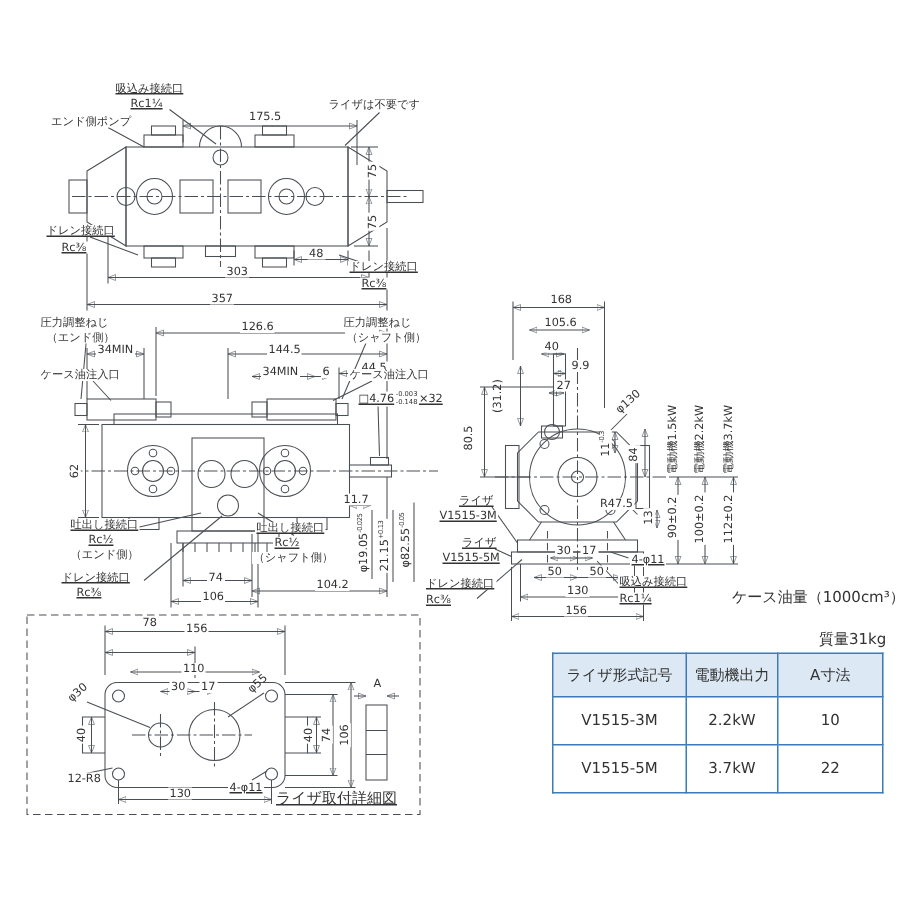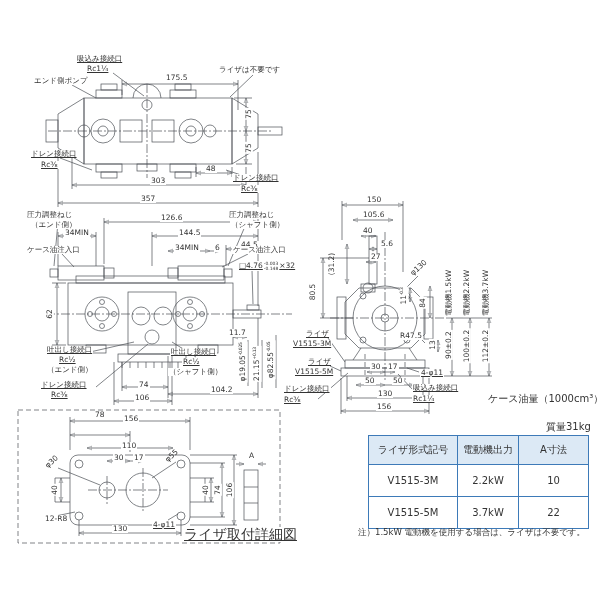--- a/index.html
+++ b/index.html
@@ -10,21 +10,21 @@
   .cl{stroke-dasharray:9 2 2 2;stroke-width:0.5;}
   .dash{stroke-dasharray:5 3;}
   .thin{stroke-width:0.45;}
   .l{position:absolute;font-size:7.5px;color:#333;white-space:nowrap;line-height:1.1;
      background:#fff;padding:0 1px;}
   .nb{background:transparent;}
   .u{text-decoration:underline;text-align:right;}
   .rot{transform:translate(-50%,-50%) rotate(-90deg);transform-origin:center;}
   .sl{transform:translate(-50%,-50%) rotate(-42deg);transform-origin:center;background:transparent;}
   .r10{font-size:10px;}
-  .r9{font-size:14px;}
+  .r9{font-size:10px;}
   .tol{font-size:4.5px;vertical-align:super;letter-spacing:-0.3px;}
   .tolstack{display:inline-flex;flex-direction:column;font-size:4.5px;line-height:1.15;
             vertical-align:middle;margin:0 1px;}
   .tolstack i{font-style:normal;}
   .spec-table{position:absolute;}
   .spec-table table{border-collapse:collapse;table-layout:fixed;}
   .spec-table th,.spec-table td{border:1px solid #3d7ab8;text-align:center;color:#333;
       font-size:10px;font-weight:normal;font-family:"DejaVu Sans",sans-serif;}
   .spec-table th{background:#dce9f5;height:26px;}
   .spec-table td{height:29px;background:#fff;}
@@ -306,24 +306,24 @@
 <span class="l u" style="left:170px;top:348px">吐出し接続口</span>
 <span class="l u" style="left:182px;top:358px">Rc½</span>
 <span class="l" style="left:168px;top:368px">（シャフト側）</span>
 <span class="l" style="left:138px;top:381px">74</span>
 <span class="l" style="left:210px;top:386px">104.2</span>
 <span class="l" style="left:134px;top:394px">106</span>
 <span class="l rot" style="left:243px;top:362px"><span>φ19.05</span><span class="tol">-0.025</span></span>
 <span class="l rot" style="left:257px;top:364px"><span>21.15</span><span class="tol">+0.13</span></span>
 <span class="l rot" style="left:271px;top:360px"><span>φ82.55</span><span class="tol">-0.05</span></span>
 
-<span class="l" style="left:366px;top:196px">150</span>
+<span class="l" style="left:366px;top:196px">168</span>
 <span class="l" style="left:362px;top:211px">105.6</span>
 <span class="l" style="left:362px;top:227px">40</span>
-<span class="l" style="left:380px;top:240px">5.6</span>
+<span class="l" style="left:380px;top:240px">9.9</span>
 <span class="l" style="left:370px;top:253px">27</span>
 <span class="l rot nb" style="left:332px;top:264px">(31.2)</span>
 <span class="l rot" style="left:313px;top:292px">80.5</span>
 <span class="l sl" style="left:419px;top:268px">φ130</span>
 <span class="l rot" style="left:404px;top:296px"><span>11</span><span class="tol">-0.3</span></span>
 <span class="l rot" style="left:423px;top:303px">84</span>
 <span class="l" style="left:399px;top:332px">R47.5</span>
 <span class="l rot" style="left:433px;top:345px">13</span>
 <span class="l rot" style="left:449px;top:293px">電動機1.5kW</span>
 <span class="l rot" style="left:449px;top:345px">90±0.2</span>
@@ -388,15 +388,14 @@
         <td>10</td>
       </tr>
       <tr>
         <td>V1515-5M</td>
         <td>3.7kW</td>
         <td>22</td>
       </tr>
     </tbody>
   </table>
 </div>
-<div class="note" style="left:358px;top:527px">注）1.5kW 電動機を使用する場合は、ライザは不要です。</div>
 
 </div>
 
 </body></html>

